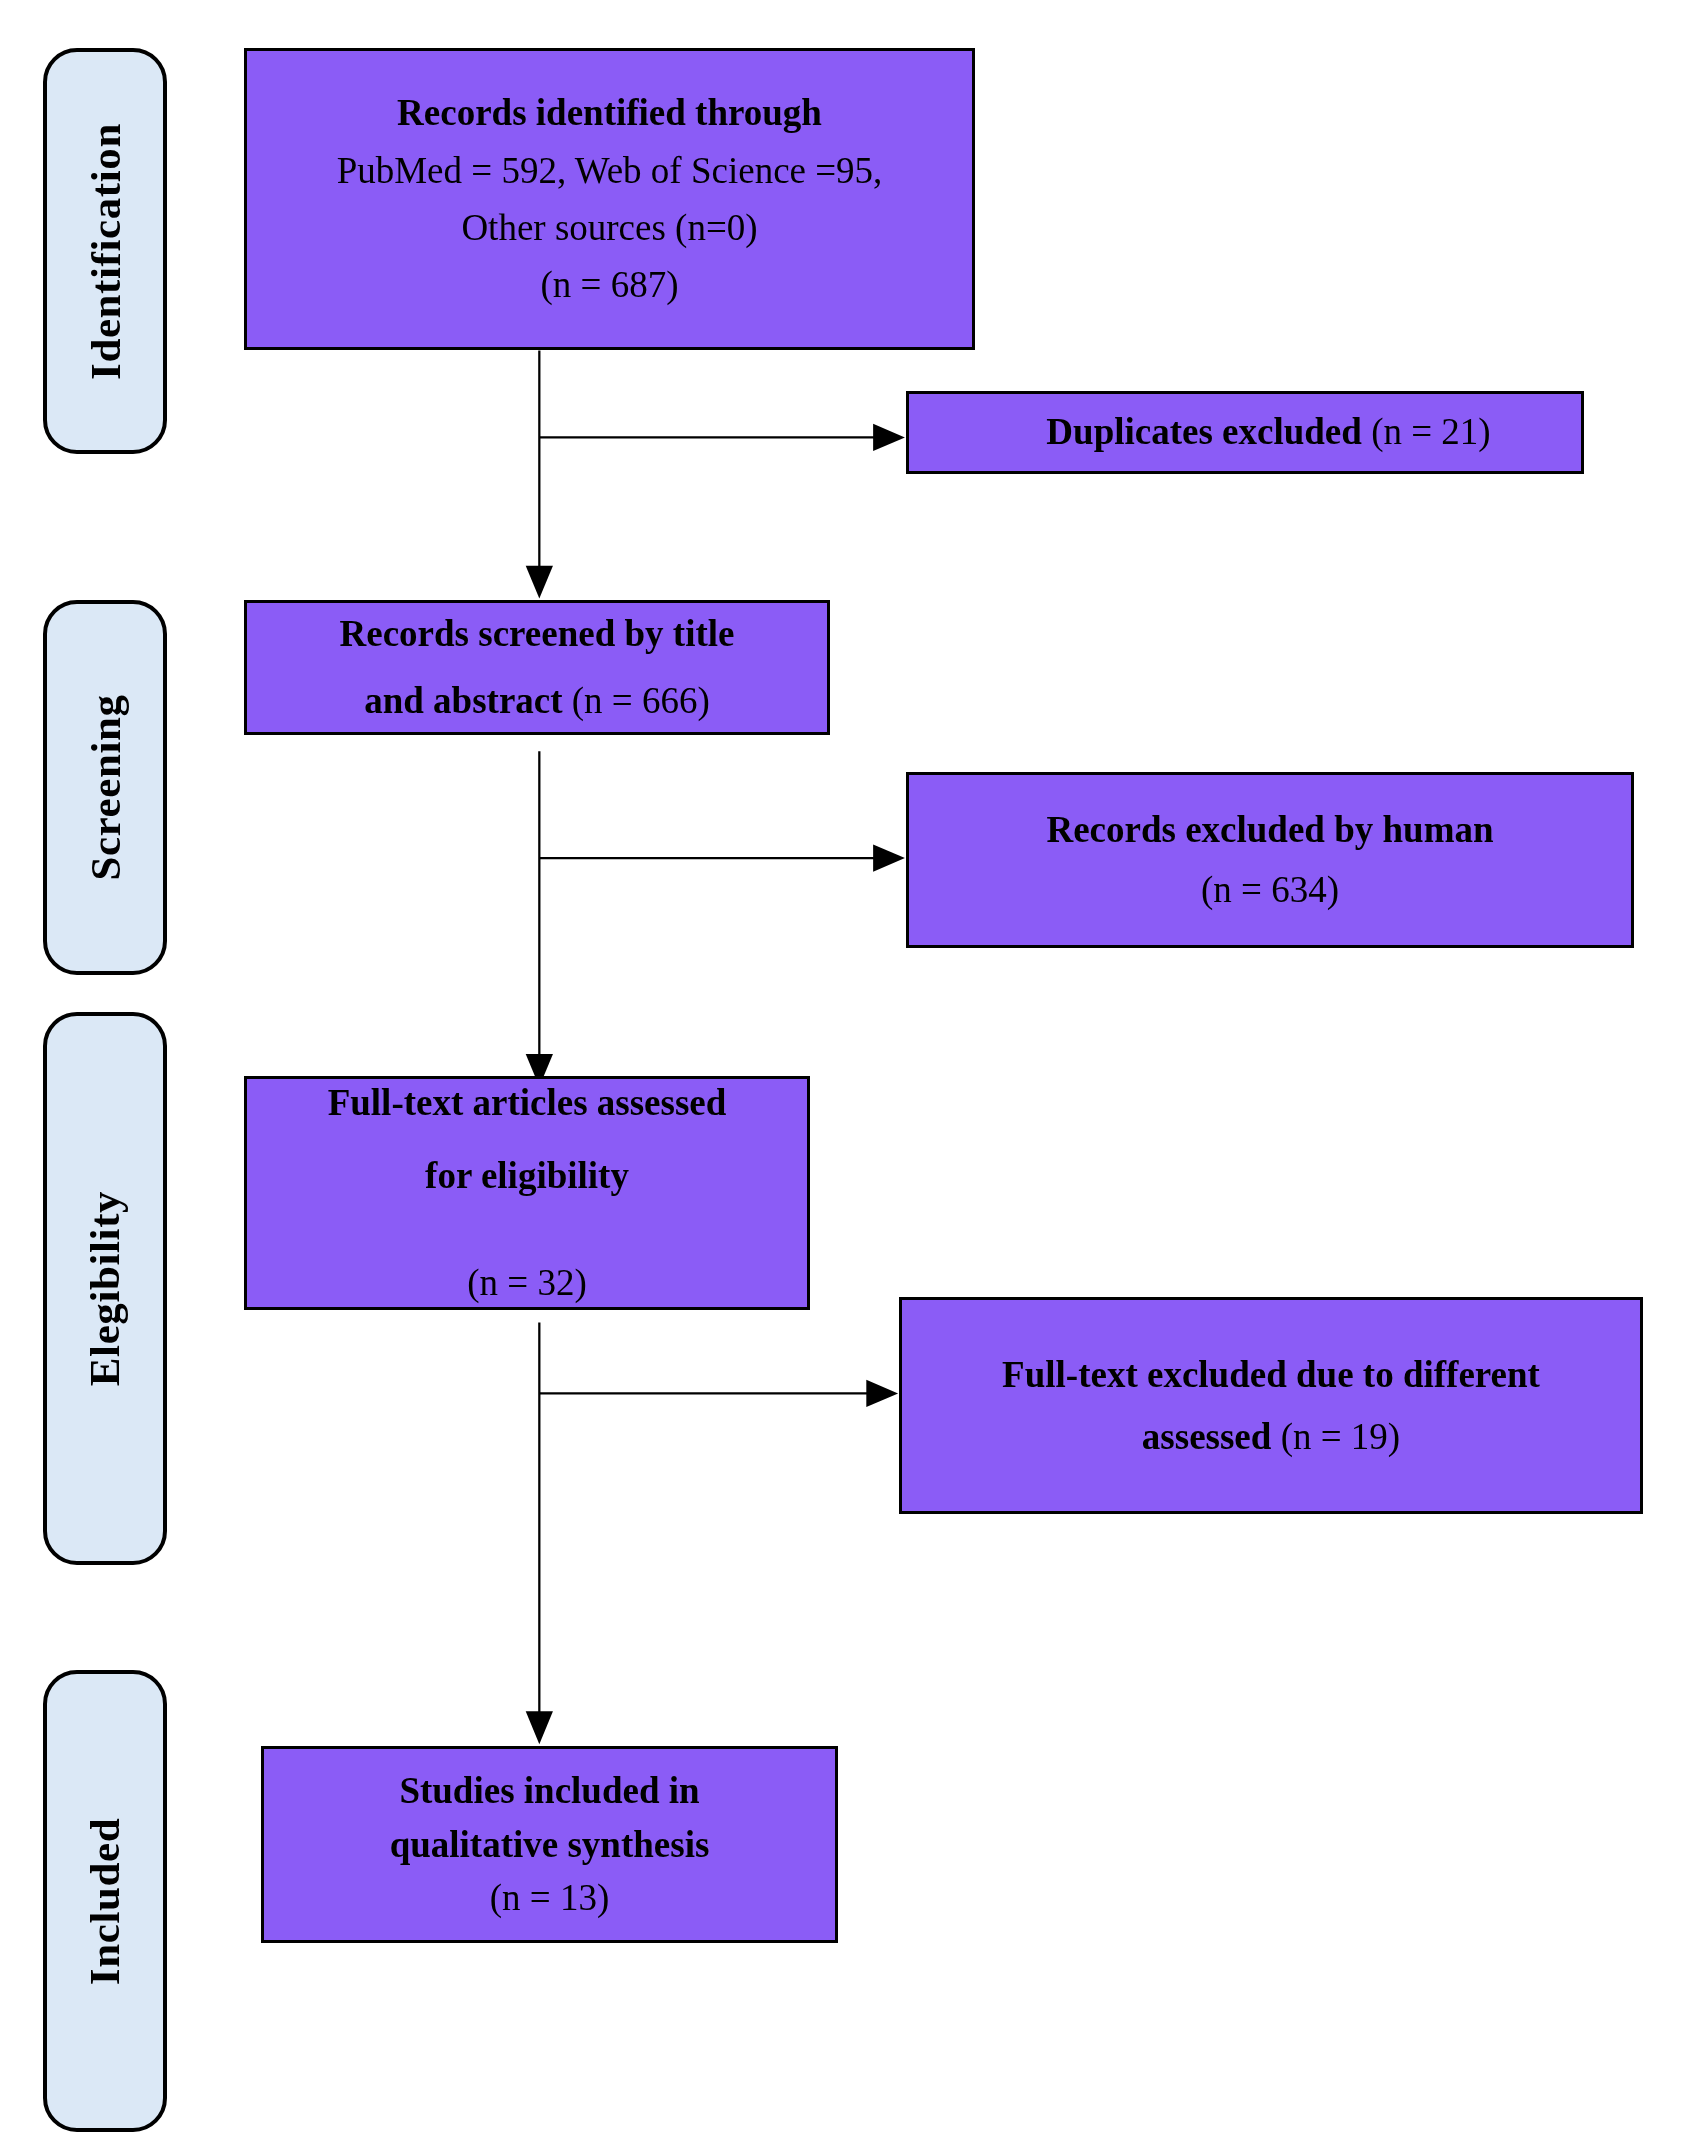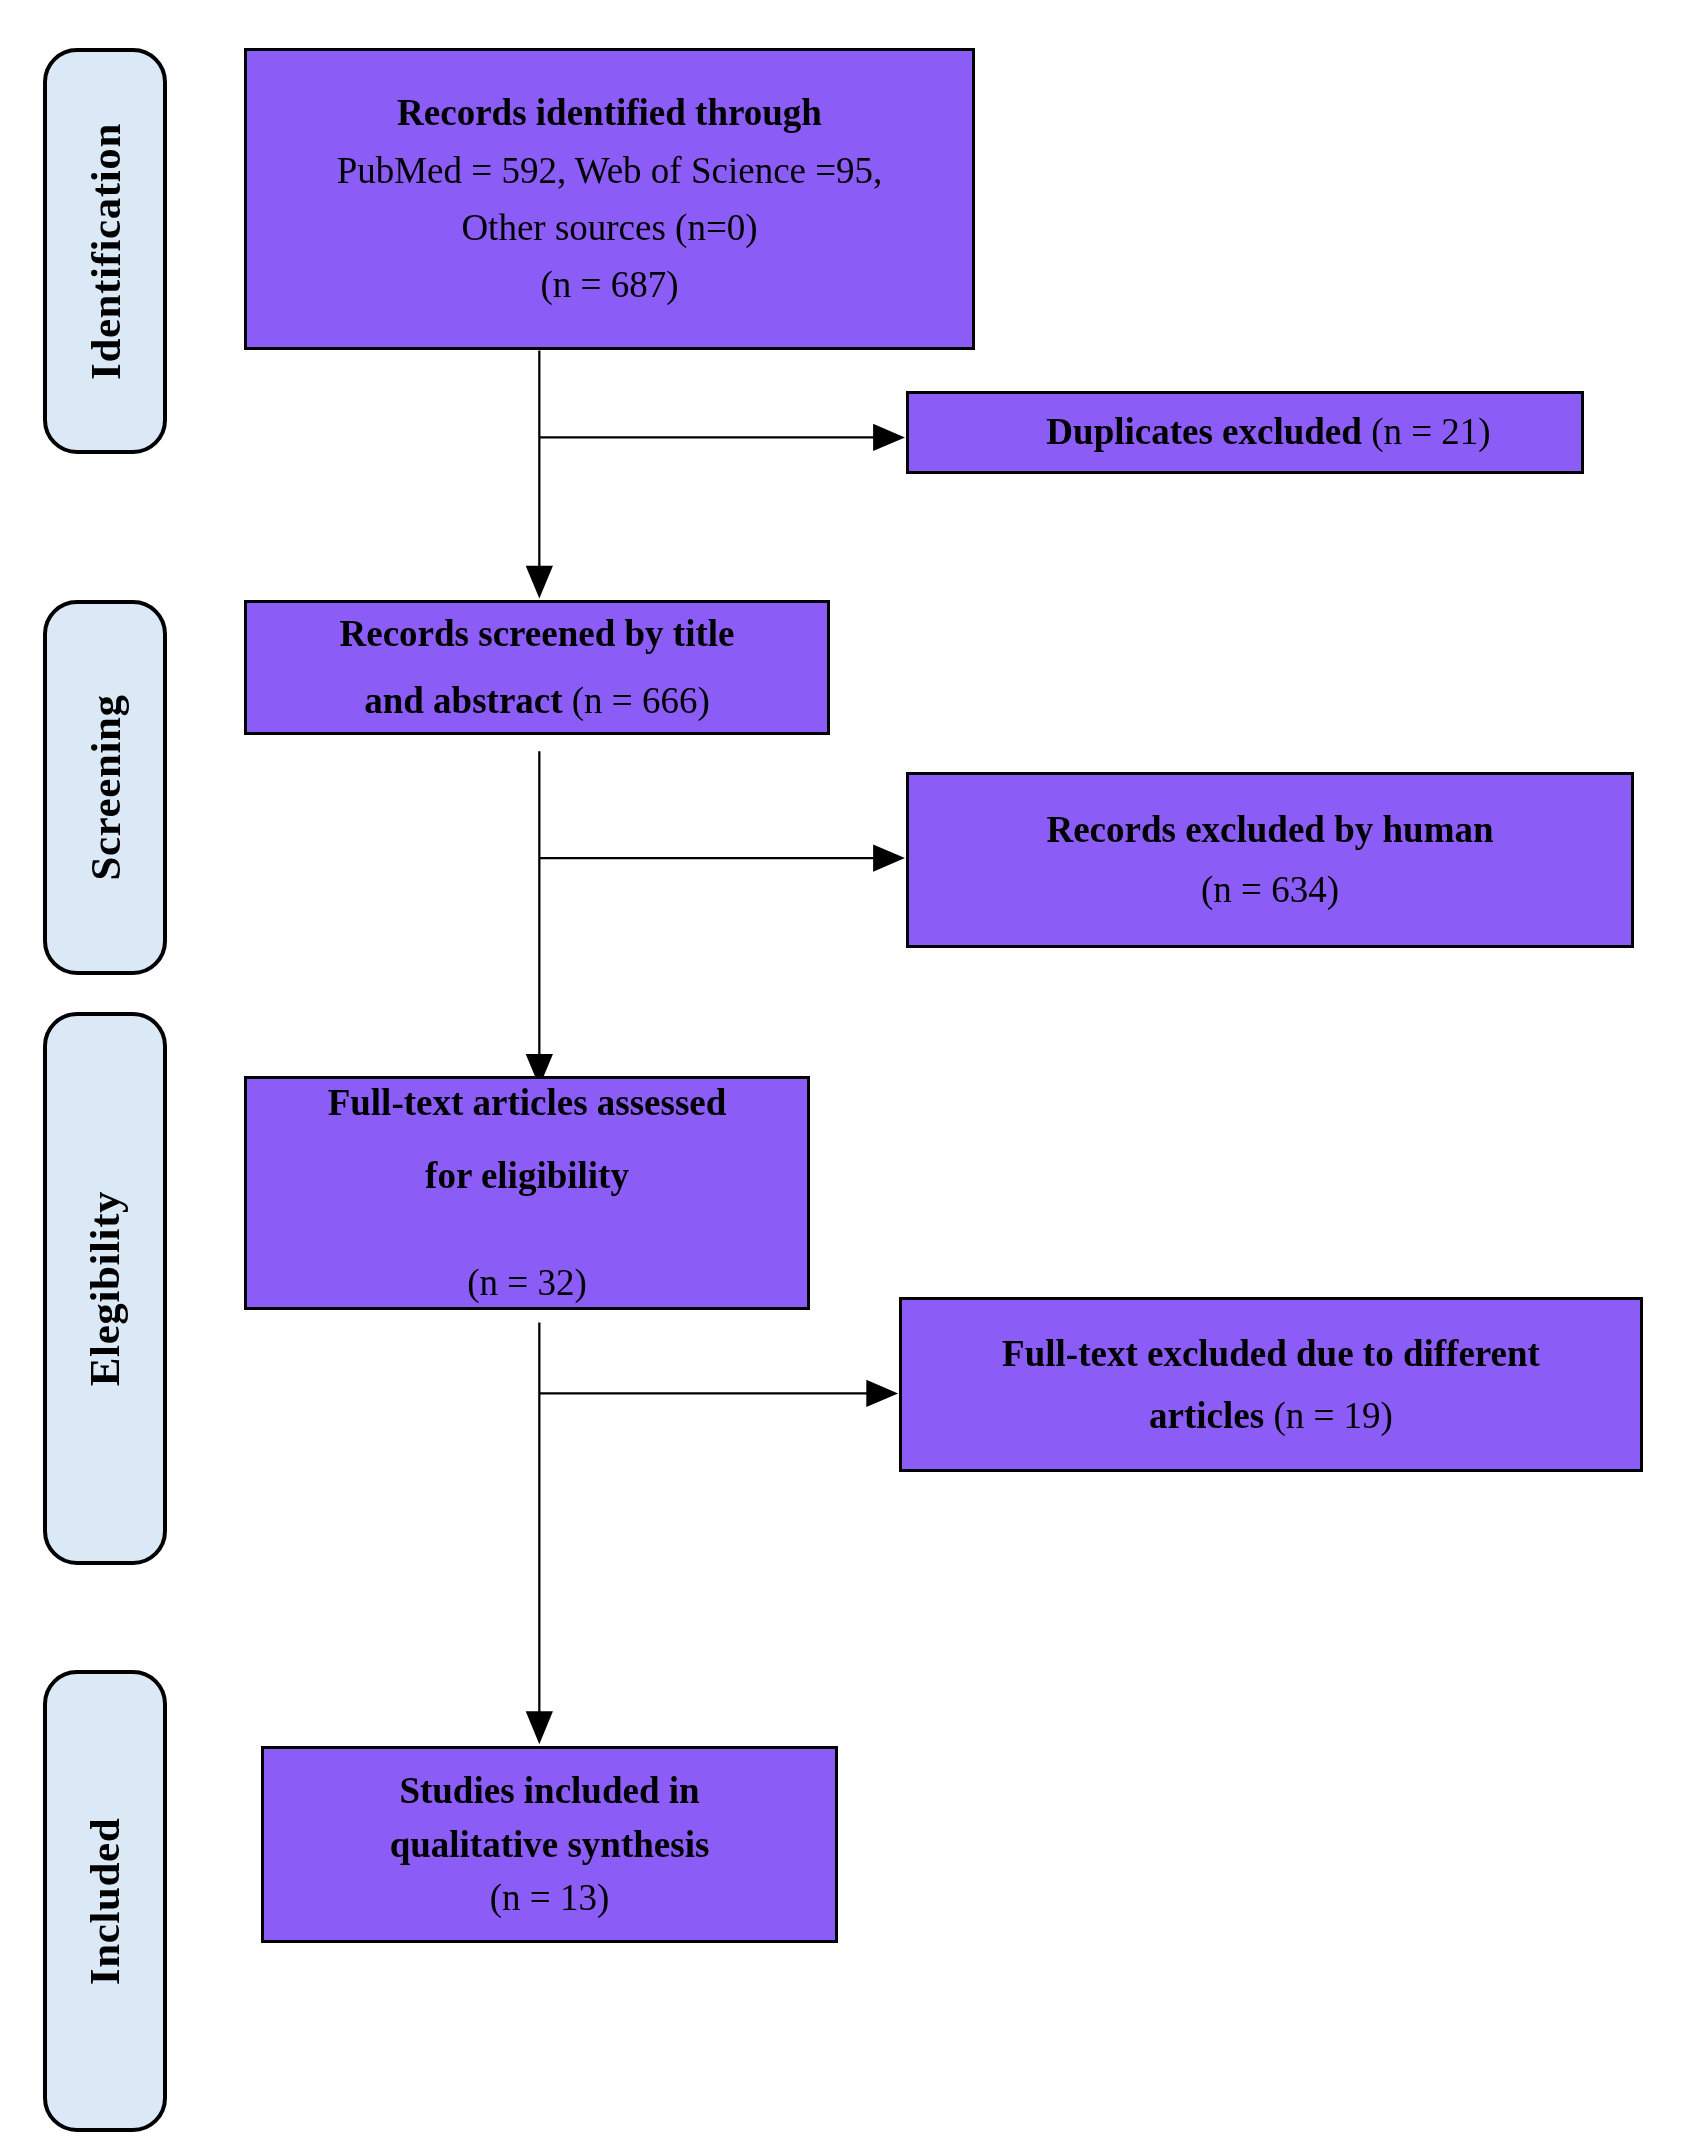--- a/index.html
+++ b/index.html
@@ -33,21 +33,21 @@
     text-align:center;font-size:37px;z-index:1;box-sizing:border-box;
   }
   .b{font-weight:700;}
   .r{font-weight:400;}
   #box-identified{left:244px;top:48px;width:731px;height:302px;justify-content:center;line-height:1.55;}
   #box-duplicates{left:906px;top:391px;width:678px;height:83px;justify-content:center;line-height:1.2;padding-left:47px;}
   #box-screened{left:244px;top:600px;width:586px;height:135px;justify-content:center;line-height:1.8;}
   #box-excluded-human{left:906px;top:772px;width:728px;height:176px;justify-content:space-evenly;padding:17px 16px;line-height:1.2;}
   #box-fulltext{left:244px;top:1076px;width:566px;height:234px;justify-content:center;line-height:1.5;gap:17px;}
   #box-fulltext .count-line{margin-top:35px;}
-  #box-fulltext-excluded{left:899px;top:1297px;width:744px;height:175px;justify-content:center;line-height:1.65;}
+  #box-fulltext-excluded{left:899px;top:1297px;width:744px;height:217px;justify-content:center;line-height:1.65;}
   #box-studies{left:261px;top:1746px;width:577px;height:197px;justify-content:center;line-height:1.45;}
 </style>
 </head>
 <body>
 
 <div class="canvas">
 
   <svg class="connectors" width="1702" height="2151" viewBox="0 0 2998 3788">
     <g stroke="#000000" stroke-width="4" fill="none">
       <line x1="950" y1="617" x2="950" y2="1005"></line>
@@ -102,21 +102,21 @@
   </div>
 
   <div class="box" id="box-fulltext">
     <div class="b">Full-text articles assessed</div>
     <div class="b">for eligibility</div>
     <div class="r count-line">(n = 32)</div>
   </div>
 
   <div class="box" id="box-fulltext-excluded">
     <div class="b">Full-text excluded due to different</div>
-    <div><span class="b">articles</span> <span class="r">(n = 19)</span></div>
+    <div><span class="b">assessed</span> <span class="r">(n = 19)</span></div>
   </div>
 
   <div class="box" id="box-studies">
     <div class="b">Studies included in</div>
     <div class="b">qualitative synthesis</div>
     <div class="r">(n = 13)</div>
   </div>
 
 </div>
 

